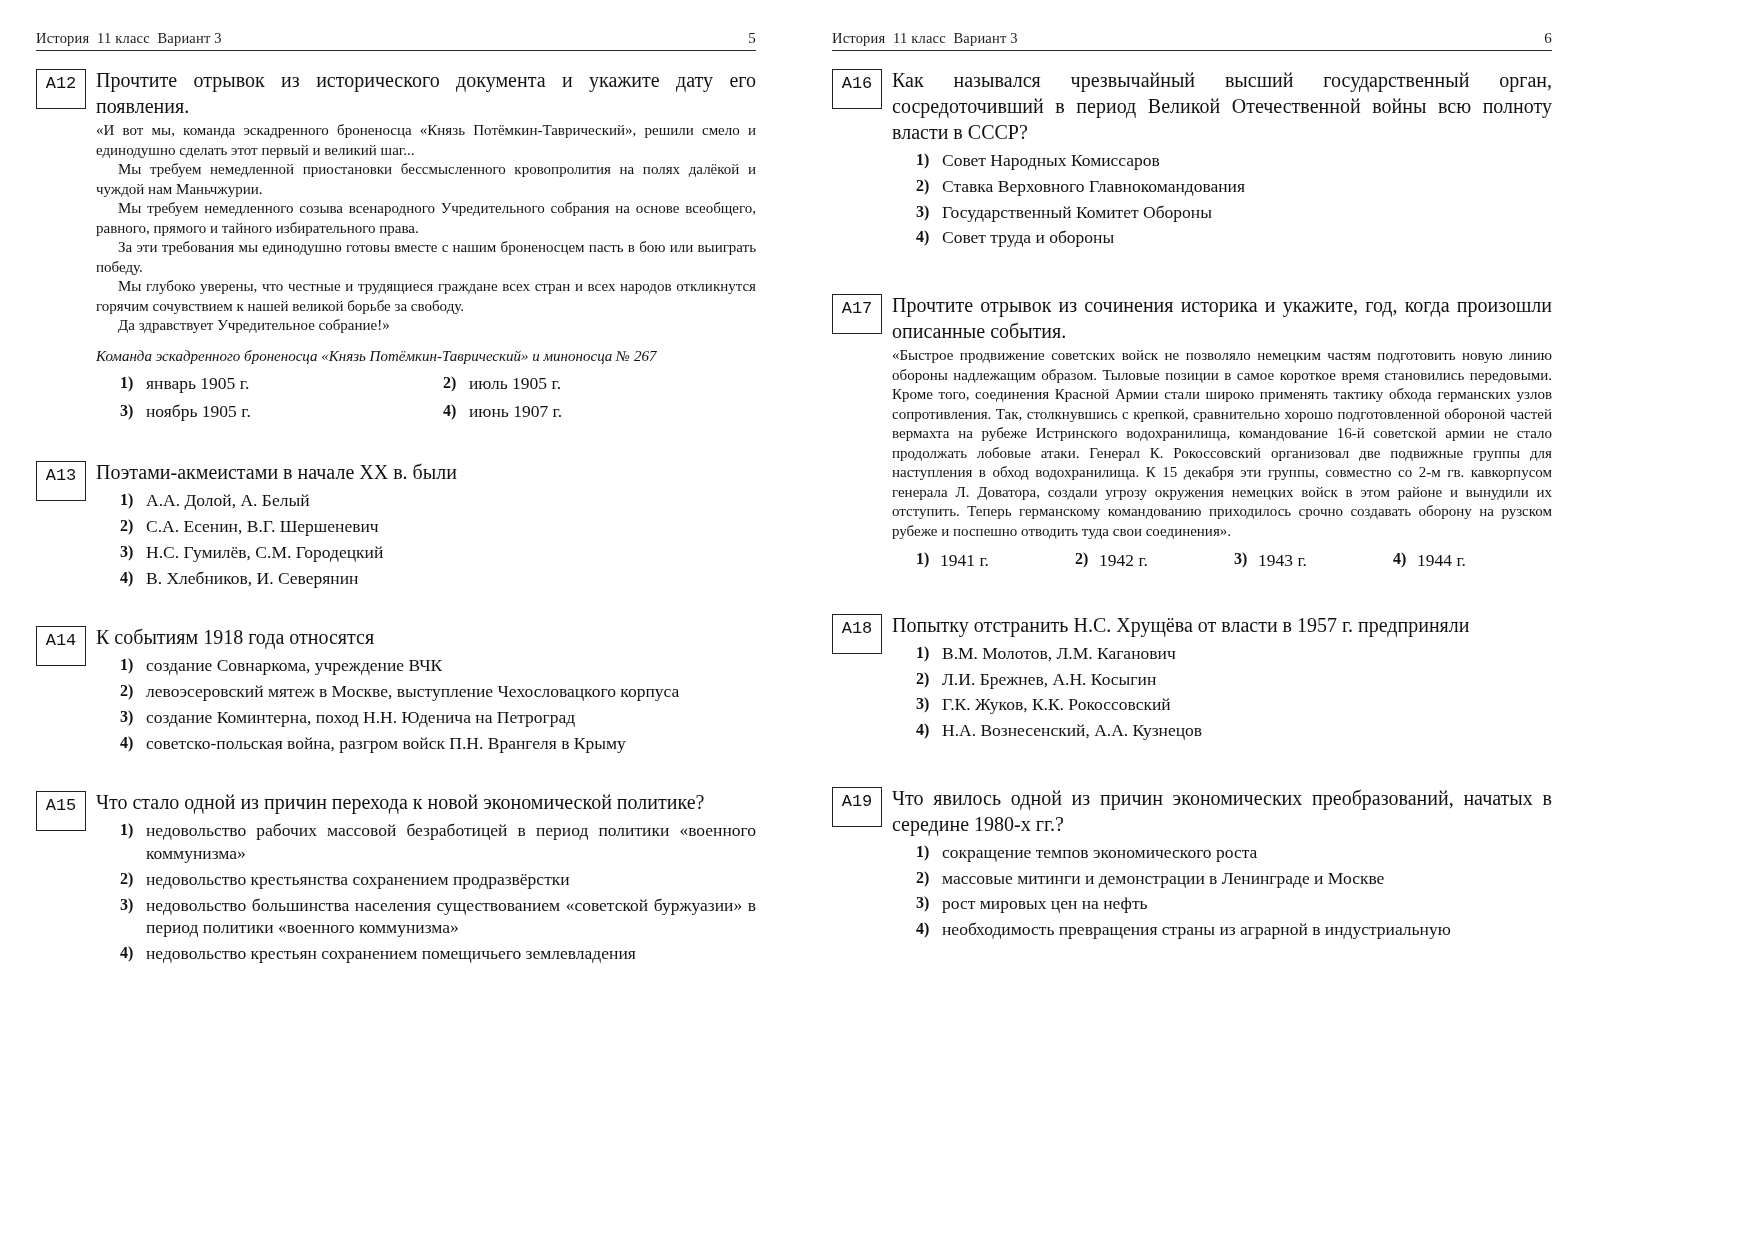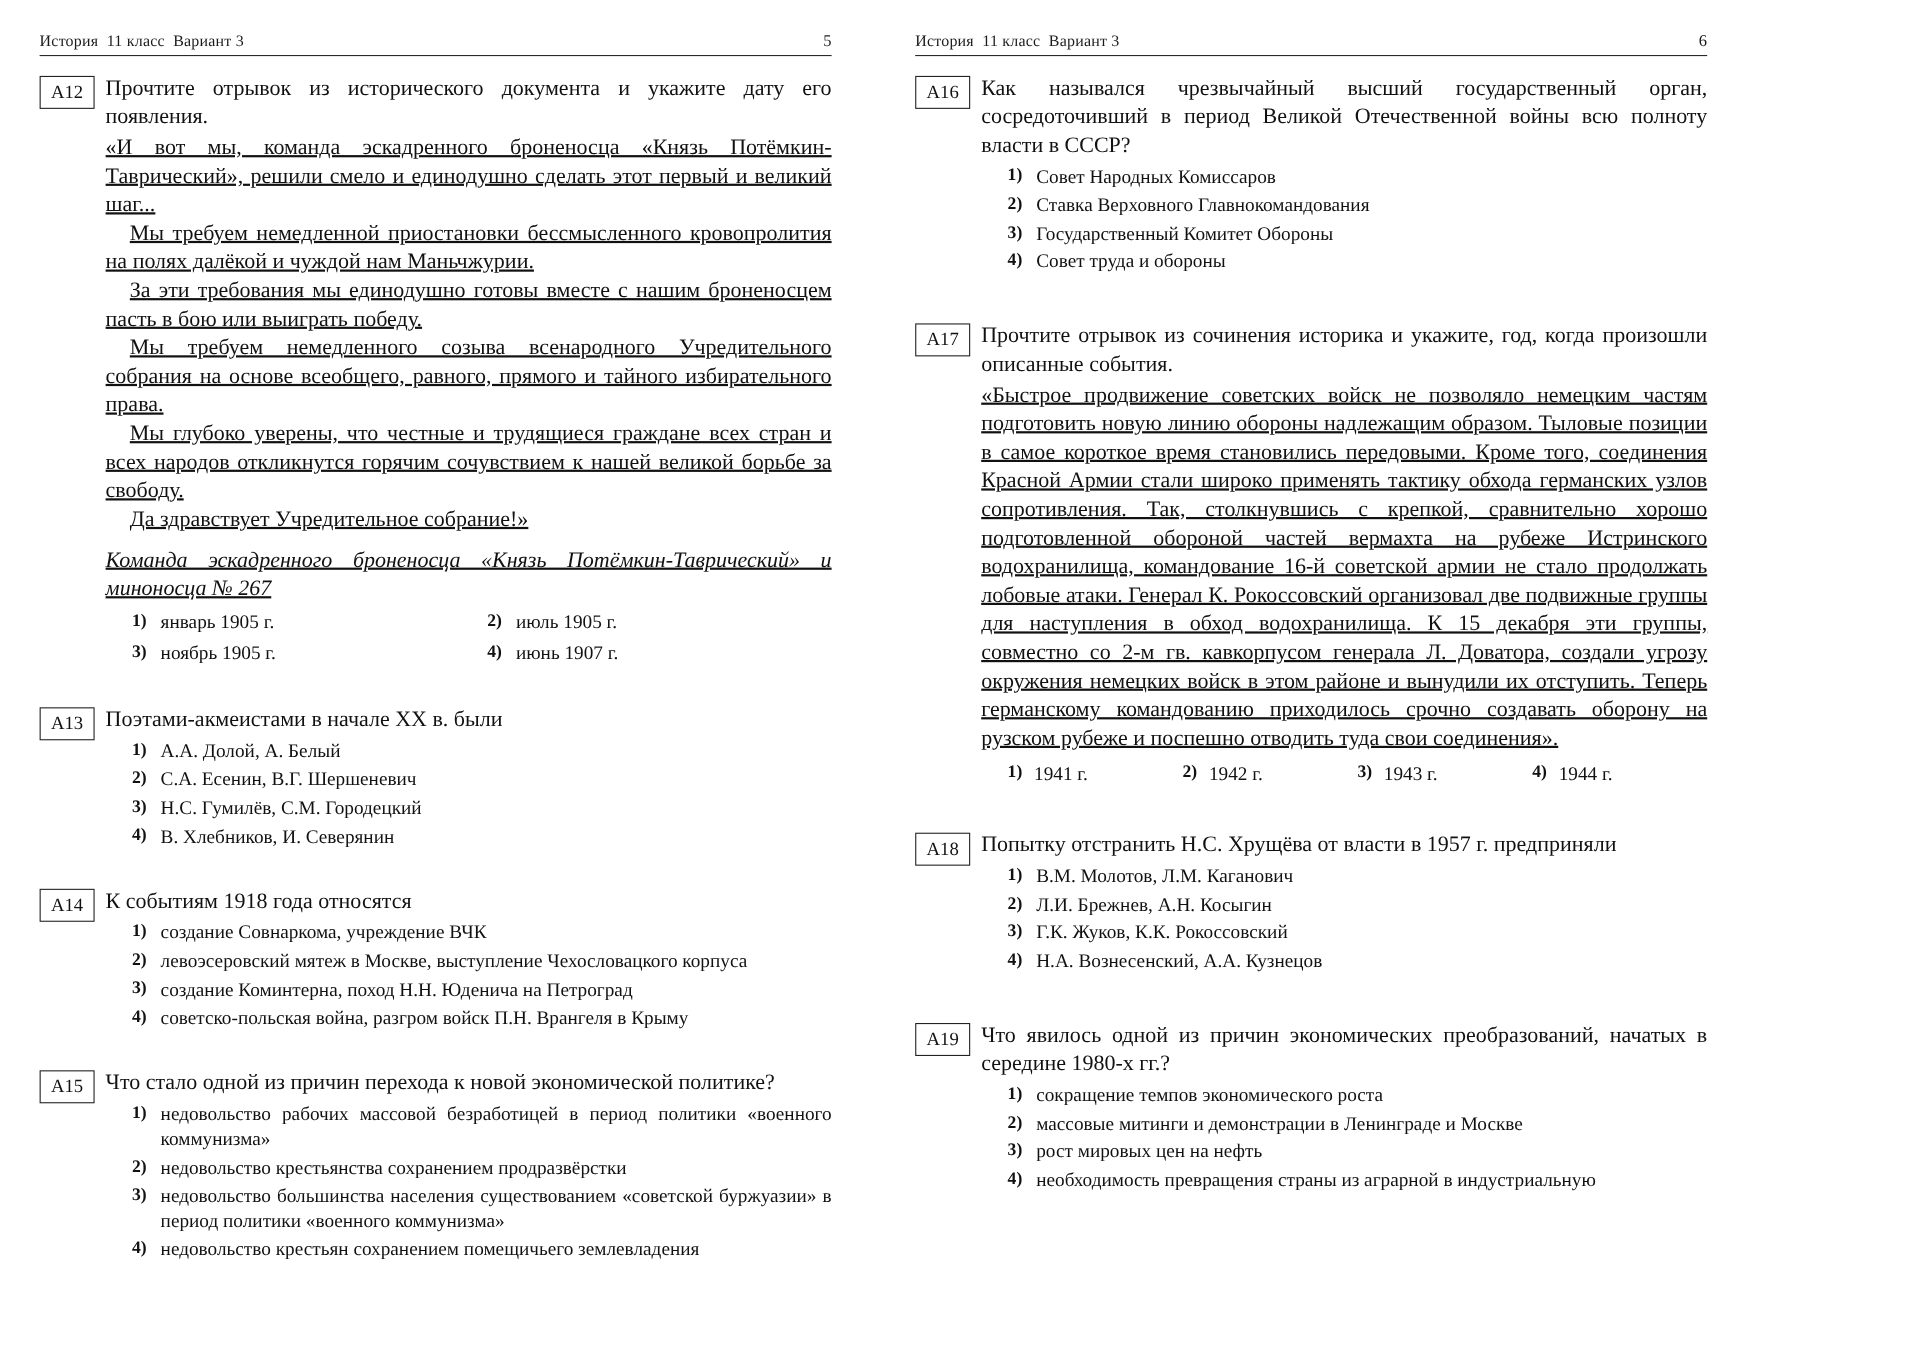--- a/index.html
+++ b/index.html
@@ -50,45 +50,44 @@
   .q-block {
     display: flex;
     align-items: flex-start;
     margin-bottom: 14px;
   }
   .q-code {
     flex: 0 0 auto;
     border: 1px solid #222;
     font-size: 17px;
     line-height: 1;
-    padding: 5px 7px 6px 7px;
+    padding: 5px 7px 16px 7px;
     margin-right: 10px;
     margin-top: 2px;
     min-width: 34px;
     text-align: center;
-    font-family: Liberation Serif, serif;
+    font-family: Liberation Mono, monospace;
   }
   .q-body {
     flex: 1 1 auto;
     min-width: 0;
   }
   .q-stem {
     font-size: 20px;
     line-height: 1.30;
     text-align: justify;
     text-justify: inter-word;
     margin: 0 0 2px 0;
   }
   .para {
-    font-size: 20px;
+    font-size: 15px;
     line-height: 1.30;
     text-align: justify;
     margin: 0;
     text-indent: 22px;
-    text-decoration: underline;
   }
   .para.noindent { text-indent: 0; }
   .para.italic { font-style: italic; margin-top: 11px; }
   .quote-wrap { margin-top: 1px; }
 
   ol.options, ul.options {
     list-style: none;
     margin: 4px 0 0 0;
     padding: 0 0 0 24px;
   }
@@ -166,22 +165,22 @@
       <span class="rh-page">5</span>
     </div>
 
     <div class="q-block">
       <div class="q-code">A12</div>
       <div class="q-body">
         <p class="q-stem">Прочтите отрывок из исторического документа и укажите дату его появления.</p>
         <div class="quote-wrap">
           <p class="para noindent">«И вот мы, команда эскадренного броненосца «Князь Потёмкин-Таврический», решили смело и единодушно сделать этот первый и великий шаг...</p>
           <p class="para">Мы требуем немедленной приостановки бессмысленного кровопролития на полях далёкой и чуждой нам Маньчжурии.</p>
+          <p class="para">Мы требуем немедленного созыва всенародного Учредительного собрания на основе всеобщего, равного, прямого и тайного избирательного права.</p>
           <p class="para">За эти требования мы единодушно готовы вместе с нашим броненосцем пасть в бою или выиграть победу.</p>
-          <p class="para">Мы требуем немедленного созыва всенародного Учредительного собрания на основе всеобщего, равного, прямого и тайного избирательного права.</p>
           <p class="para">Мы глубоко уверены, что честные и трудящиеся граждане всех стран и всех народов откликнутся горячим сочувствием к нашей великой борьбе за свободу.</p>
           <p class="para">Да здравствует Учредительное собрание!»</p>
           <p class="para italic noindent">Команда эскадренного броненосца «Князь Потёмкин-Таврический» и миноносца № 267</p>
         </div>
         <div class="opt-grid">
           <div class="opt">
             <span class="num">1)</span>
             <span class="txt">январь 1905 г.</span>
           </div>
           <div class="opt">

